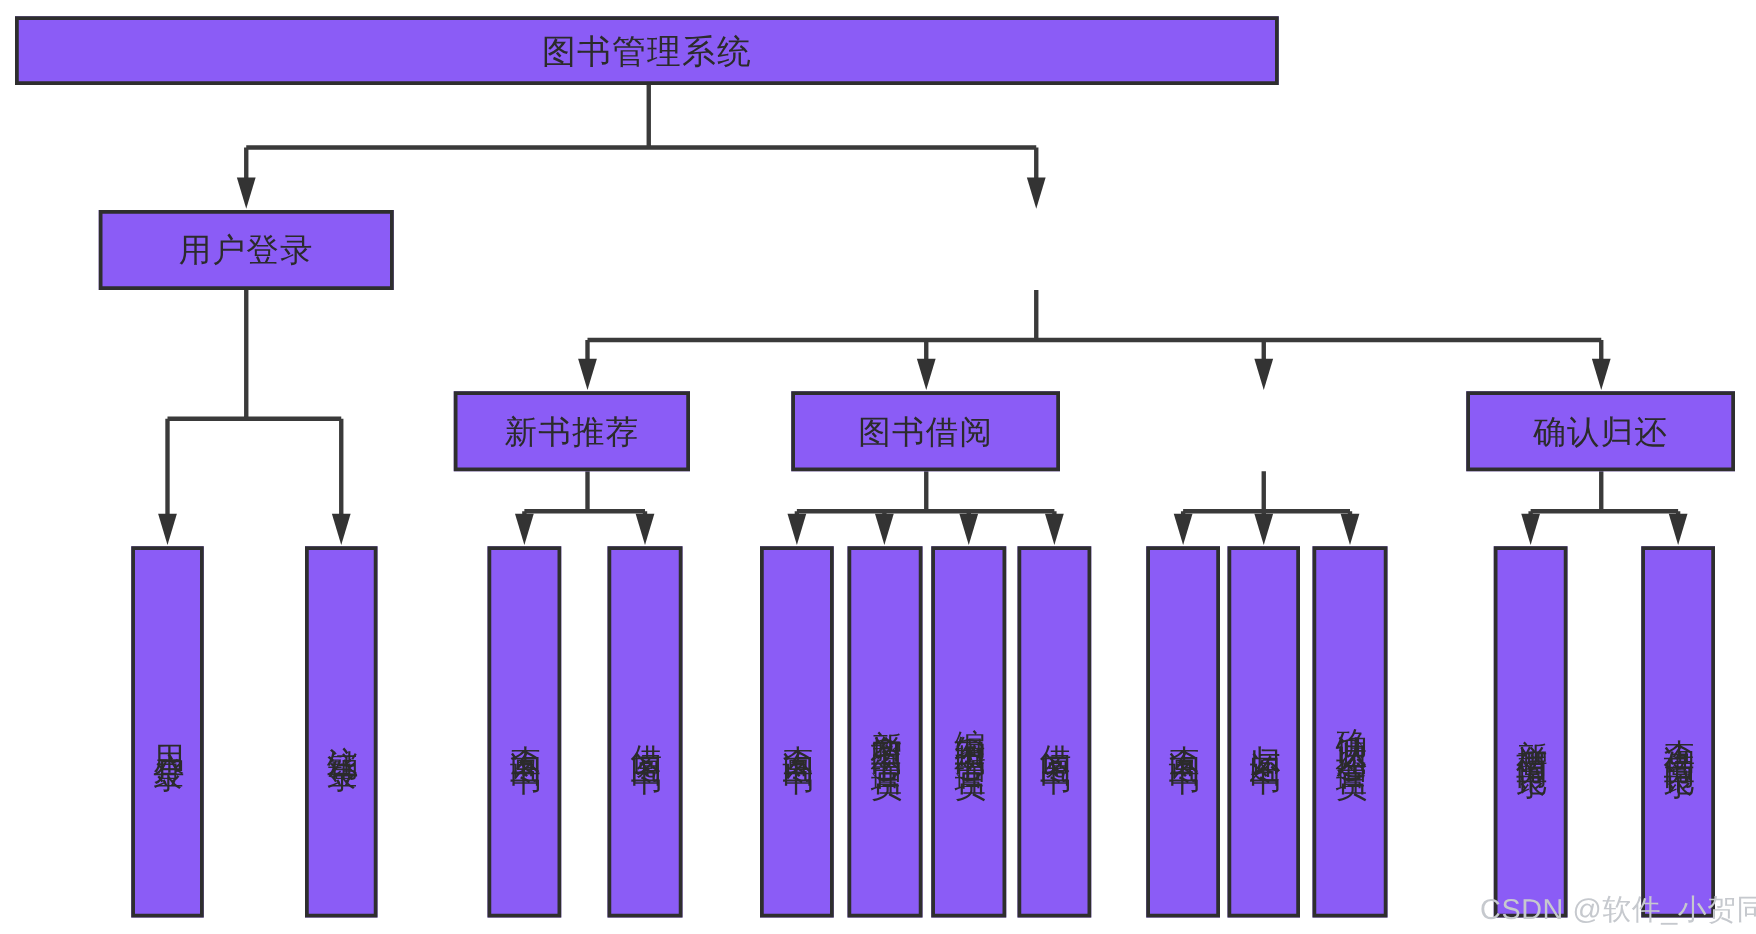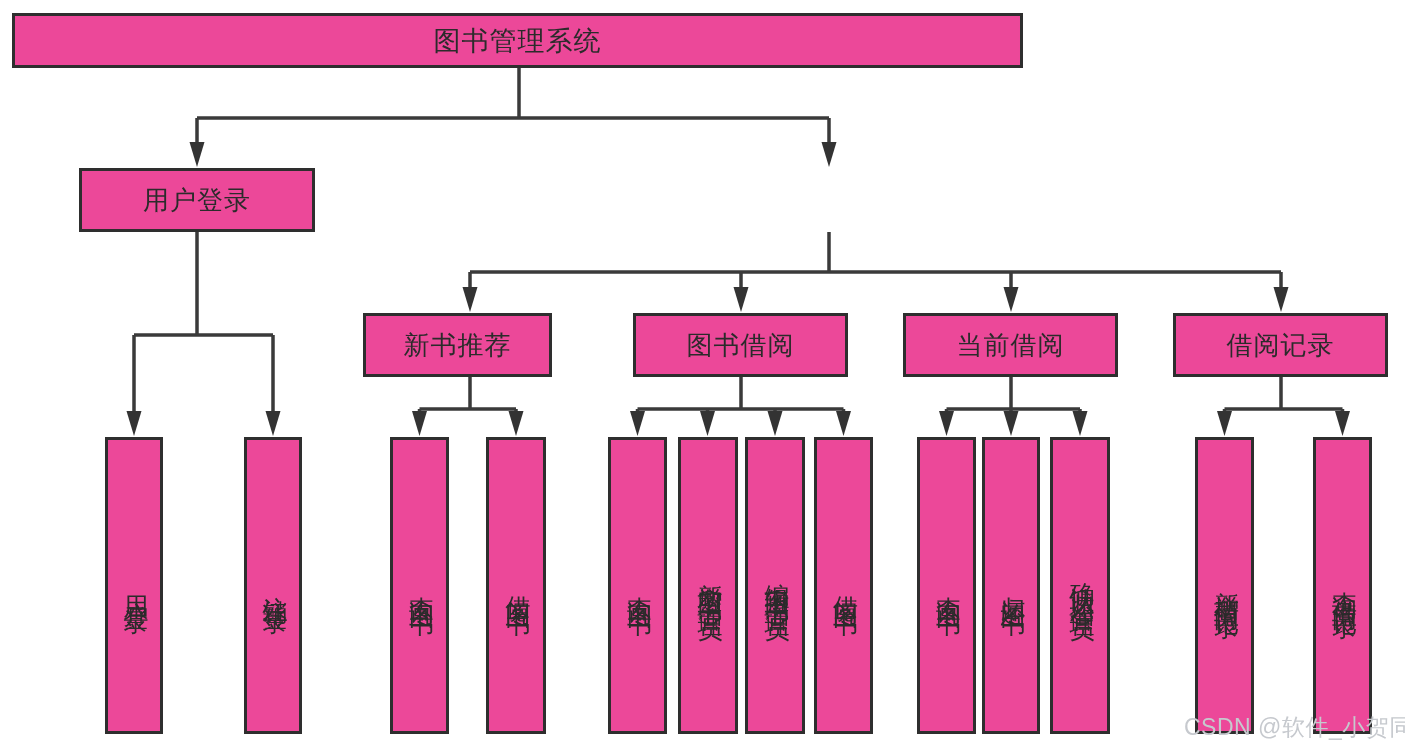--- a/index.html
+++ b/index.html
@@ -10,25 +10,24 @@
     font-family:"Liberation Sans","DejaVu Sans",sans-serif;
     overflow:hidden;
   }
   #wires{position:absolute;left:0;top:0;z-index:1;}
   #wires path{stroke:#3a3a3a;stroke-width:3.5;fill:none;}
   #wires polygon{fill:#333333;stroke:none;}
   .box{
     position:absolute;
     box-sizing:border-box;
     border:3px solid #2e2e2e;
-    background:#ec4899;
+    background:#8b5cf6;
     display:flex;align-items:center;justify-content:center;
     color:#2b2b2b;
     z-index:2;
-    font-family:Liberation Mono, monospace;
   }
   .hbox{font-size:26px;letter-spacing:1px;}
   .root{font-size:27px;letter-spacing:1px;}
   .vbox{
     writing-mode:vertical-lr;
     font-size:25px;
     letter-spacing:5px;
     line-height:1;
     text-align:center;
   }
@@ -96,22 +95,21 @@
       <polygon points="1335,411 1350,411 1342.5,436"></polygon>
     </g>
   </svg>
 
   <div class="box hbox root" style="left:12px;top:13px;width:1011px;height:55px;">图书管理系统</div>
 
   <div class="box hbox" style="left:79px;top:168px;width:236px;height:64px;">用户登录</div>
 
   <div class="box hbox" style="left:363px;top:313px;width:189px;height:64px;">新书推荐</div>
   <div class="box hbox" style="left:633px;top:313px;width:215px;height:64px;">图书借阅</div>
-  <div class="box hbox" style="left:903px;top:313px;width:215px;height:64px;">当前借阅</div>
-  <div class="box hbox" style="left:1173px;top:313px;width:215px;height:64px;">借阅记录</div>
+  <div class="box hbox" style="left:1173px;top:313px;width:215px;height:64px;">确认归还</div>
 
   <div class="box vbox" style="left:105px;top:437px;width:58px;height:297px;">用户登录</div>
   <div class="box vbox" style="left:244px;top:437px;width:58px;height:297px;">注销登录</div>
 
   <div class="box vbox" style="left:390px;top:437px;width:59px;height:297px;">查询图书</div>
   <div class="box vbox" style="left:486px;top:437px;width:60px;height:297px;">借阅图书</div>
 
   <div class="box vbox" style="left:608px;top:437px;width:59px;height:297px;">查询图书</div>
   <div class="box vbox" style="left:678px;top:437px;width:60px;height:297px;">新增图书（管理员）</div>
   <div class="box vbox" style="left:745px;top:437px;width:60px;height:297px;">编辑图书（管理员）</div>

